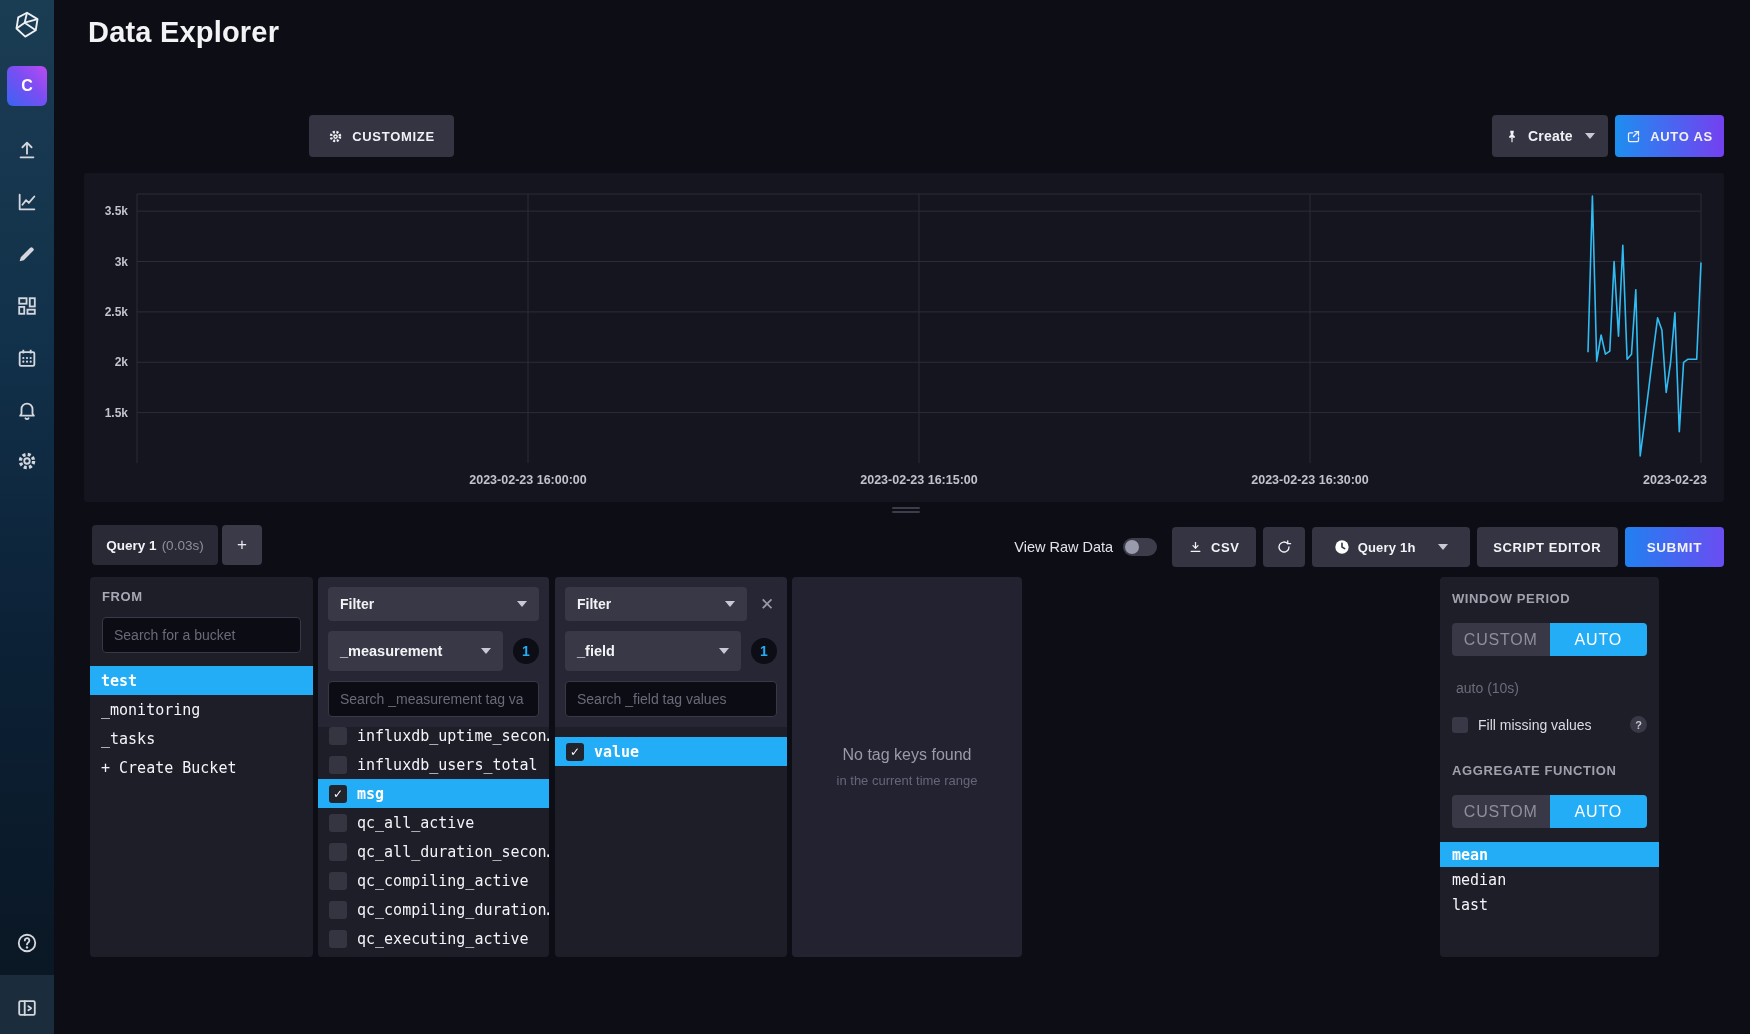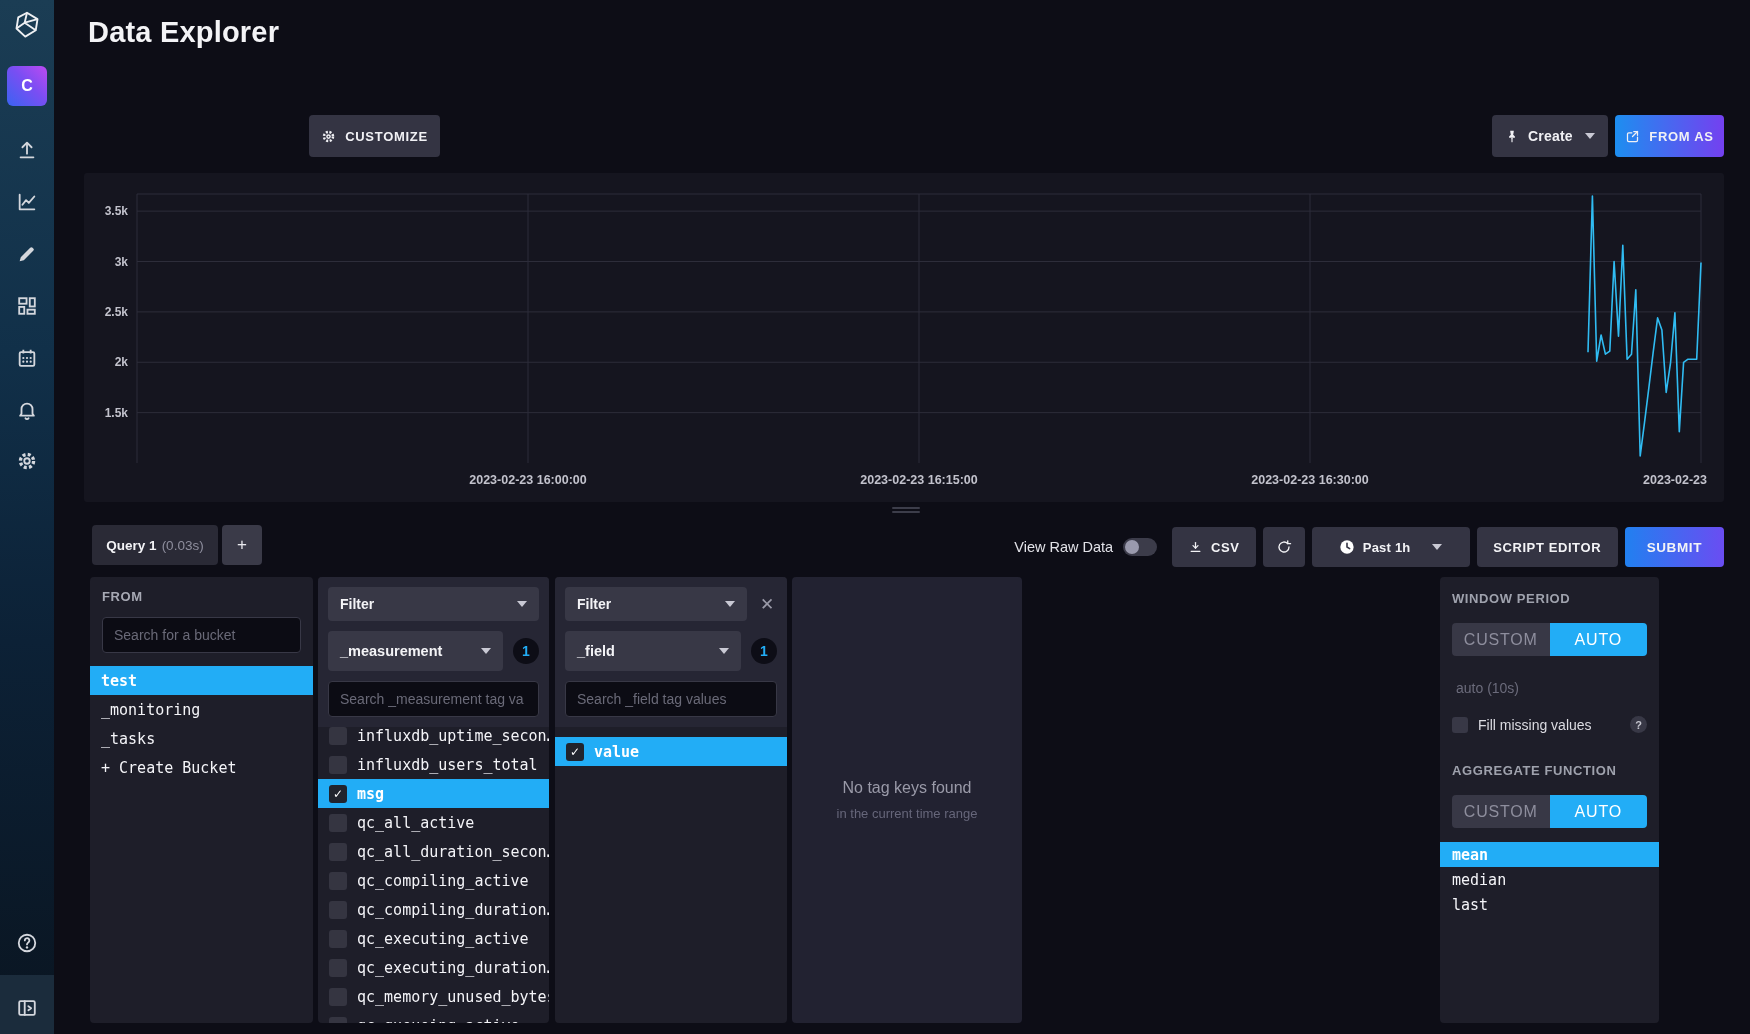--- a/index.html
+++ b/index.html
@@ -26,21 +26,21 @@
   .btn { display:flex; align-items:center; justify-content:center; gap:9px; height:42px;
          background:#343443; border-radius:4px; font-size:13px; font-weight:bold;
          letter-spacing:.7px; color:#f1f1f5; cursor:pointer; white-space:nowrap; }
   .btn svg { flex:0 0 auto; }
   .caret { width:0; height:0; border-left:5px solid transparent; border-right:5px solid transparent;
            border-top:6px solid #c9c9d4; }
 
   .dd-graph { position:absolute; left:87px; top:115px; width:215px; padding:0 14px; justify-content:flex-start; }
   .dd-graph .caret { margin-left:auto; }
   .dd-graph .lbl { font-size:14px; letter-spacing:.2px; }
-  .btn-customize { position:absolute; left:309px; top:115px; width:131px;text-align:center; }
+  .btn-customize { position:absolute; left:309px; top:115px; width:145px;text-align:center; }
   .dd-local { position:absolute; left:1492px; top:115px; width:116px; padding:0 13px; justify-content:flex-start; }
   .dd-local .caret { margin-left:auto; }
   .dd-local .lbl { font-size:14px; letter-spacing:.2px; }
   .btn-saveas { position:absolute; left:1615px; top:115px; width:109px;
                 background:linear-gradient(90deg,#1d8ef0 0%,#7440f0 100%); }
 
   
   .chart-panel { position:absolute; left:84px; top:173px; width:1640px; height:329px;
                  background:#15151f; border-radius:3px; }
   .chart-panel svg { position:absolute; left:0; top:0; }
@@ -64,21 +64,21 @@
   .qbtn { height:40px; background:#343443; border-radius:4px; display:flex; align-items:center;
           justify-content:center; gap:8px; font-size:13px; font-weight:bold; letter-spacing:.6px;
           padding:12px 16px; cursor:pointer; }
   .view-raw { display:flex; align-items:center; gap:10px; margin-right:8px; font-size:14.5px;
               font-weight:normal; color:#e2e2e8; }
   .toggle { width:34px; height:18px; border-radius:9px; background:#3c3c4a; position:relative; cursor:pointer; }
   .toggle .knob { position:absolute; left:2px; top:2px; width:14px; height:14px; border-radius:50%; background:#9a9aad; }
   .btn-submit { background:linear-gradient(90deg,#2180f0 0%,#6a4df2 100%); font-size:13.5px; padding:0 22px; }
 
   
-  .panel { position:absolute; top:577px; height:446px; background:#1e1e29; border-radius:4px; overflow:hidden; }
+  .panel { position:absolute; top:577px; height:380px; background:#1e1e29; border-radius:4px; overflow:hidden; }
   .p-from  { left:90px;  width:223px; }
   .p-meas  { left:318px; width:231px; }
   .p-field { left:555px; width:232px; }
   .p-tags  { left:792px; width:230px; background:#222231; display:flex; flex-direction:column;
              align-items:center; justify-content:center; gap:9px; }
   .p-opts  { left:1440px; width:219px; }
 
   .p-head { padding:12px 12px 0 12px; }
   .p-title { font-size:13px; font-weight:bold; letter-spacing:.6px; color:#a7a9b4; }
   .search { margin-top:13px; width:100%; height:36px; background:#0c0c14; border:1px solid #383846;
@@ -227,21 +227,21 @@
     <span class="lbl">Create</span>
     <span class="caret"></span>
   </div>
 
   <div class="btn btn-saveas">
     <svg width="15" height="15" viewBox="0 0 24 24" fill="none" stroke="currentColor" stroke-width="2" stroke-linecap="round" stroke-linejoin="round">
       <path d="M20 13v5a2 2 0 01-2 2H6a2 2 0 01-2-2V8a2 2 0 012-2h5"></path>
       <path d="M14 4h6v6"></path>
         <path d="M20 4l-8 8"></path>
     </svg>
-    <span>FROM AS</span>
+    <span>AUTO AS</span>
   </div>
 
   <div class="chart-panel">
     <div id="chart-canvas">
         <svg width="1640" height="329">
           <line x1="53" y1="239.625468164794" x2="1617" y2="239.625468164794" stroke="#2d2d3a" stroke-width="1"></line>
           <text x="44" y="243.625468164794" class="ylab" text-anchor="end">1.5k</text>
           <line x1="53" y1="189.250936329588" x2="1617" y2="189.250936329588" stroke="#2d2d3a" stroke-width="1"></line>
           <text x="44" y="193.250936329588" class="ylab" text-anchor="end">2k</text>
           <line x1="53" y1="138.87640449438203" x2="1617" y2="138.87640449438203" stroke="#2d2d3a" stroke-width="1"></line>
@@ -294,21 +294,21 @@
       <svg width="16" height="16" viewBox="0 0 24 24" fill="none" stroke="currentColor" stroke-width="2" stroke-linecap="round">
         <path d="M19.5 12a7.5 7.5 0 11-2.2-5.3"></path>
           <path d="M17.6 2.8v4.2h4.2" stroke-linejoin="round"></path>
       </svg>
     </div>
     <div class="qbtn" style="width:158px">
       <svg width="16" height="16" viewBox="0 0 24 24">
         <circle cx="12" cy="12" r="10" fill="#fff"></circle>
         <path d="M12 6.5V12l4 2.4" fill="none" stroke="#343443" stroke-width="2.4" stroke-linecap="round"></path>
       </svg>
-      <span style="letter-spacing:.2px">Past 1h</span>
+      <span style="letter-spacing:.2px">Query 1h</span>
       <span class="caret" style="margin-left:14px"></span>
     </div>
     <div class="qbtn" style="width:141px">
       <span>SCRIPT EDITOR</span>
     </div>
     <div class="qbtn btn-submit">
       <span>SUBMIT</span>
     </div>
   </div>
 

